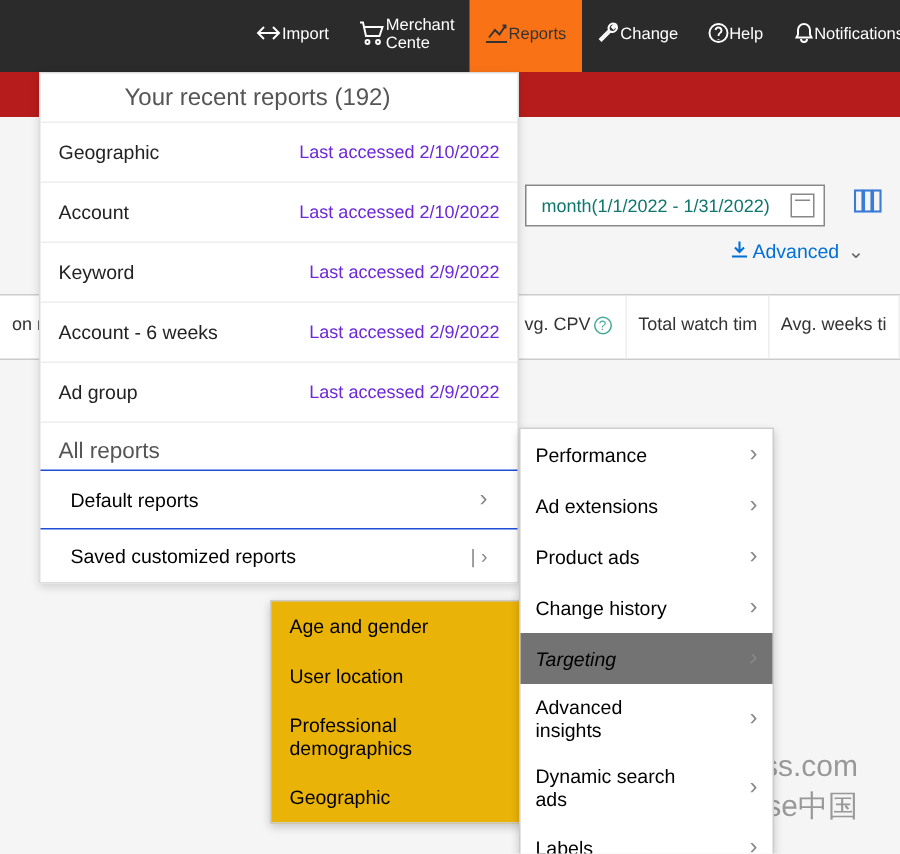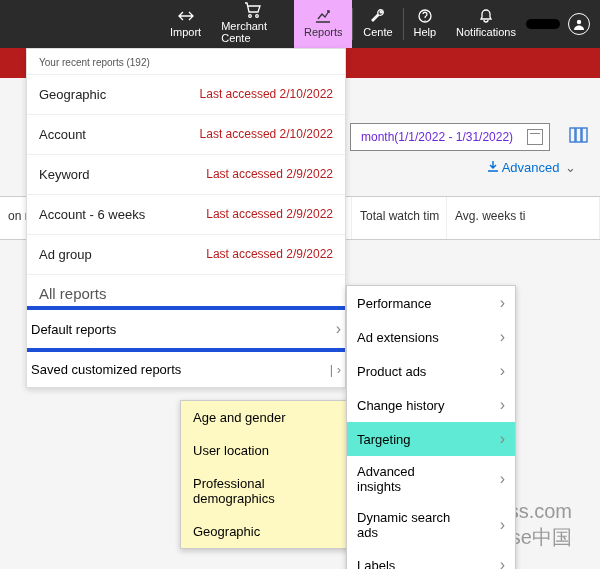--- a/index.html
+++ b/index.html
@@ -1,48 +1,48 @@
 <!DOCTYPE html>
 <html><head>
 <meta charset="utf-8">
 <style>
   * { box-sizing: border-box; margin: 0; padding: 0; font-family: "Segoe UI", Arial, sans-serif; }
   body { width: 600px; height: 569px; background: #f5f5f5; position: relative; overflow: hidden; }
 
   .topbar { background: #2b2b2b; height: 48px; display: flex; align-items: stretch; color: #fff; }
   .topbar-spacer { flex: 0 0 160px; }
-  .topbar-item { display: flex; flex-direction: column; align-items: center; justify-content: center; padding: 4px 10px 6px; font-size: 11px; cursor: pointer; }
-  .topbar-item.sel { background: #f0abfc; color: #333; }
+  .topbar-item { display: flex; flex-direction: row; align-items: center; justify-content: center; padding: 4px 10px 6px; font-size: 11px; cursor: pointer; }
+  .topbar-item.sel { background: #f97316; color: #333; }
   .topbar-item .ico { height: 16px; margin-bottom: 2px; display: flex; align-items: center; justify-content: center; }
   .tb-sep { width: 1px; background: #555; margin: 8px 0; }
   .topbar-right { margin-left: auto; display: flex; align-items: center; padding-right: 10px; gap: 8px; }
   .scribble { width: 34px; height: 10px; background: #000; border-radius: 5px; }
   .avatar { width: 22px; height: 22px; border: 1.5px solid #fff; border-radius: 50%; display: flex; align-items: center; justify-content: center; }
 
   .redbar { height: 30px; background: #b71c1c; }
 
   .dropdown { position: absolute; left: 26px; top: 48px; width: 320px; background: #fff; border: 1px solid #ddd; box-shadow: 0 2px 6px rgba(0,0,0,.15); z-index: 20; font-size: 13px; }
-  .drop-head { padding: 8px 12px 6px; font-size: 10px; color: #555; }
+  .drop-head { padding: 8px 12px 6px; font-size: 16px; color: #555; margin-left: 44px; }
   .drop-row { display: flex; justify-content: space-between; padding: 12px 12px; border-top: 1px solid #eee; cursor: pointer; }
   .drop-row:first-of-type { border-top: none; }
   .drop-row .lab { color: #222; }
-  .drop-row .acc { color: #b91c1c; font-size: 12px; }
+  .drop-row .acc { color: #6d28d9; font-size: 12px; }
   .drop-sec { padding: 10px 12px 4px; font-size: 15px; color: #555; border-top: 1px solid #eee; }
-  .drop-nav { display: flex; justify-content: space-between; align-items: center; padding: 10px 4px; cursor: pointer; border-top: 4px solid #1d4ed8; text-align: center; }
+  .drop-nav { display: flex; justify-content: space-between; align-items: center; padding: 10px 20px; cursor: pointer; border-top: 1px solid #1d4ed8; text-align: center; }
   .chev::after { content: "›"; color: #888; font-size: 16px; }
 
   .submenu { position: absolute; left: 346px; top: 285px; width: 170px; background: #fff; border: 1px solid #ccc; box-shadow: 0 2px 6px rgba(0,0,0,.2); z-index: 30; font-size: 13px; }
   .sm-row { display: flex; justify-content: space-between; align-items: center; padding: 8px 10px; cursor: pointer; gap: 40px; }
-  .sm-row:hover, .sm-row.sel { background: #5eead4; }
-
-  .submenu2 { position: absolute; left: 180px; top: 400px; width: 180px; background: #fef9c3; border: 1px solid #ccc; box-shadow: 0 2px 6px rgba(0,0,0,.2); z-index: 25; font-size: 13px; }
+  .sm-row:hover, .sm-row.sel { background: #737373; font-style: italic; }
+
+  .submenu2 { position: absolute; left: 180px; top: 400px; width: 180px; background: #eab308; border: 1px solid #ccc; box-shadow: 0 2px 6px rgba(0,0,0,.2); z-index: 25; font-size: 13px; }
   .sm2-row { padding: 9px 12px; cursor: pointer; }
 
   .page { position: absolute; left: 0; right: 0; top: 78px; padding-left: 350px; }
-  .daterange { display: inline-flex; align-items: center; border: 1px solid #888; background: #fff; height: 28px; margin-top: 45px; padding: 0 6px 0 10px; font-size: 12px; color: #6d28d9; }
+  .daterange { display: inline-flex; align-items: center; border: 1px solid #888; background: #fff; height: 28px; margin-top: 45px; padding: 0 6px 0 10px; font-size: 12px; color: #0f766e; }
   .dr-ico { width: 16px; height: 16px; border: 1px solid #888; margin-left: 14px; position: relative; }
   .dr-ico::before { content: ""; position: absolute; left: 2px; right: 2px; top: 3px; height: 1px; background: #888; }
   .colgear { margin-left: 14px; display: inline-block; vertical-align: middle; }
 
   .download { position: absolute; right: 24px; top: 160px; font-size: 13px; color: #006fd6; cursor: pointer; }
   .download .dl-ico { display:inline-block; }
   .download .cv { color:#666; margin-left:2px;}
 
   .cols { position: absolute; left: 0; right: 0; top: 196px; height: 44px; border-top: 1px solid #ccc; border-bottom: 1px solid #ccc; display: flex; font-size: 12px; color: #333; background:#fff;}
   .col { padding: 12px 8px; border-right: 1px solid #eee; white-space: nowrap; }
@@ -88,21 +88,21 @@
   </div>
 
   <div class="tb-sep"></div>
 
   <div class="topbar-item">
     <span class="ico">
       <svg width="16" height="16" viewBox="0 0 16 16" stroke="#fff" fill="none" stroke-width="1.3">
           <path d="M13 3a3 3 0 0 1-4 4L3 13l-1-1 6-6a3 3 0 0 1 4-4l-2 2 1 1 2-2z"></path>
         </svg>
     </span>
-    <span>Cente</span>
+    <span>Change</span>
   </div>
 
   <div class="tb-sep"></div>
 
   <div class="topbar-item">
     <span class="ico">
       <svg width="14" height="14" viewBox="0 0 14 14" stroke="#fff" fill="none" stroke-width="1.3">
           <circle cx="7" cy="7" r="6"></circle>
           <path d="M5 5a2 2 0 1 1 3 2c-1 .5-1 1-1 2M7 11v.5"></path>
         </svg>
@@ -152,20 +152,21 @@
         <path d="M6 1v7M3 5l3 3 3-3M1 11h10"></path>
       </svg>
   </span>
   <span>Advanced</span>
   <span class="cv">⌄</span>
 </div>
 
 <div class="cols">
   <div class="col" style="width:42px">on rat</div>
   <div class="col" style="width:310px"></div>
+  <div class="col" style="width:78px"><span>vg. CPV</span><span class="info">?</span></div>
   <div class="col" style="width:95px">Total watch tim</div>
   <div class="col" style="flex:1">Avg. weeks ti</div>
 </div>
 
 <div class="dropdown">
   <div class="drop-head">Your recent reports (192)</div>
 
   <div class="drop-row">
     <span class="lab">Geographic</span>
     <span class="acc">Last accessed 2/10/2022</span>

